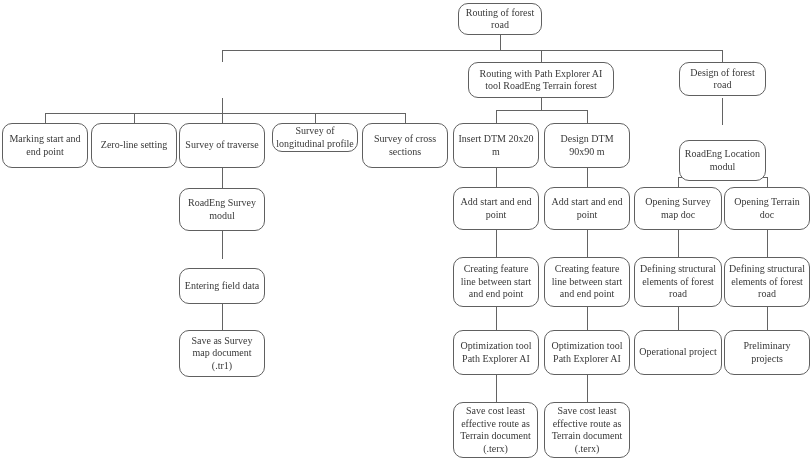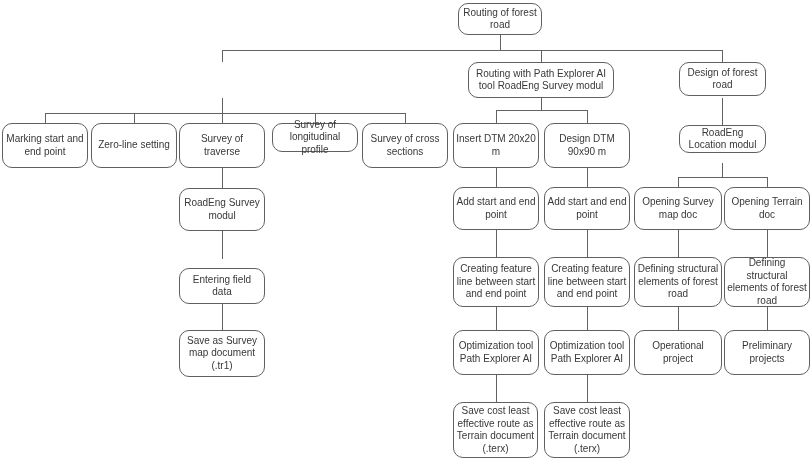--- a/index.html
+++ b/index.html
@@ -1,21 +1,21 @@
 <!DOCTYPE html>
 <html><head>
 <meta charset="utf-8">
 <style>
   html, body { margin: 0; padding: 0; background: #ffffff; }
   .canvas {
     position: relative;
     width: 811px;
     height: 460px;
     background: #ffffff;
-    font-family: Liberation Sans, sans-serif;
+    font-family: Liberation Serif, serif;
     overflow: hidden;
   }
   .connectors {
     position: absolute;
     left: 0; top: 0;
   }
   .node {
     position: absolute;
     box-sizing: border-box;
     background: #ffffff;
@@ -80,31 +80,31 @@
       <line x1="678" y1="307" x2="678" y2="330"></line>
       <line x1="767" y1="307" x2="767" y2="330"></line>
 
       <line x1="496" y1="375" x2="496" y2="402"></line>
       <line x1="587" y1="375" x2="587" y2="402"></line>
     </g>
   </svg>
 
   <div class="node" style="left:458px;top:3px;width:84px;height:32px">Routing of forest road</div>
 
-  <div class="node" style="left:468px;top:62px;width:146px;height:36px">Routing with Path Explorer AI tool RoadEng Survey modul</div>
+  <div class="node" style="left:468px;top:62px;width:146px;height:36px">Routing with Path Explorer AI tool RoadEng Terrain forest</div>
   <div class="node" style="left:679px;top:62px;width:87px;height:34px">Design of forest road</div>
 
   <div class="node" style="left:2px;top:123px;width:86px;height:45px">Marking start and end point</div>
   <div class="node" style="left:91px;top:123px;width:86px;height:45px">Zero-line setting</div>
   <div class="node" style="left:179px;top:123px;width:86px;height:45px">Survey of traverse</div>
   <div class="node" style="left:272px;top:123px;width:86px;height:29px">Survey of longitudinal profile</div>
   <div class="node" style="left:362px;top:123px;width:86px;height:45px">Survey of cross sections</div>
   <div class="node" style="left:453px;top:123px;width:86px;height:45px">Insert DTM 20x20 m</div>
   <div class="node" style="left:544px;top:123px;width:86px;height:45px">Design DTM 90x90 m</div>
-  <div class="node" style="left:679px;top:125px;width:87px;height:28px">RoadEng Location modul</div>
+  <div class="node" style="left:679px;top:140px;width:87px;height:41px">RoadEng Location modul</div>
 
   <div class="node" style="left:179px;top:188px;width:86px;height:43px">RoadEng Survey modul</div>
   <div class="node" style="left:453px;top:187px;width:86px;height:43px">Add start and end point</div>
   <div class="node" style="left:544px;top:187px;width:86px;height:43px">Add start and end point</div>
   <div class="node" style="left:634px;top:187px;width:88px;height:43px">Opening Survey map doc</div>
   <div class="node" style="left:724px;top:187px;width:86px;height:43px">Opening Terrain doc</div>
 
   <div class="node" style="left:179px;top:268px;width:86px;height:36px">Entering field data</div>
   <div class="node" style="left:453px;top:257px;width:86px;height:50px">Creating feature line between start and end point</div>
   <div class="node" style="left:544px;top:257px;width:86px;height:50px">Creating feature line between start and end point</div>

